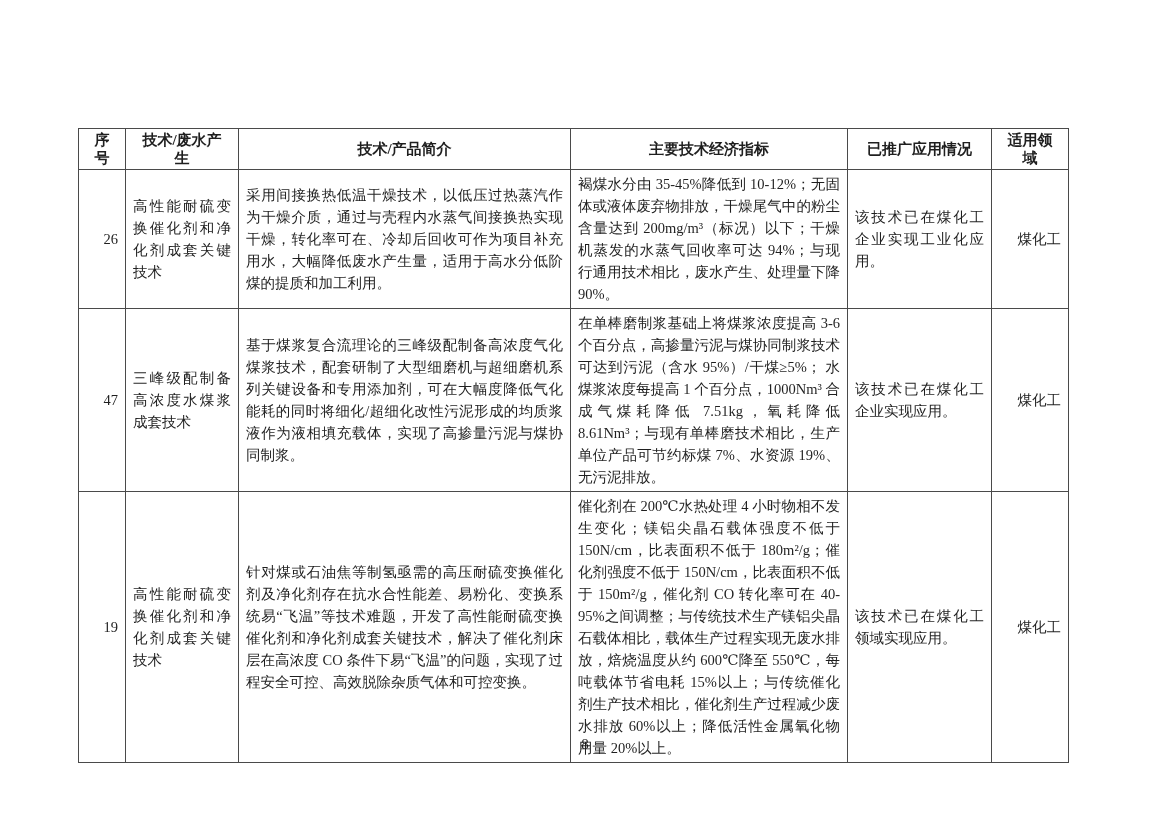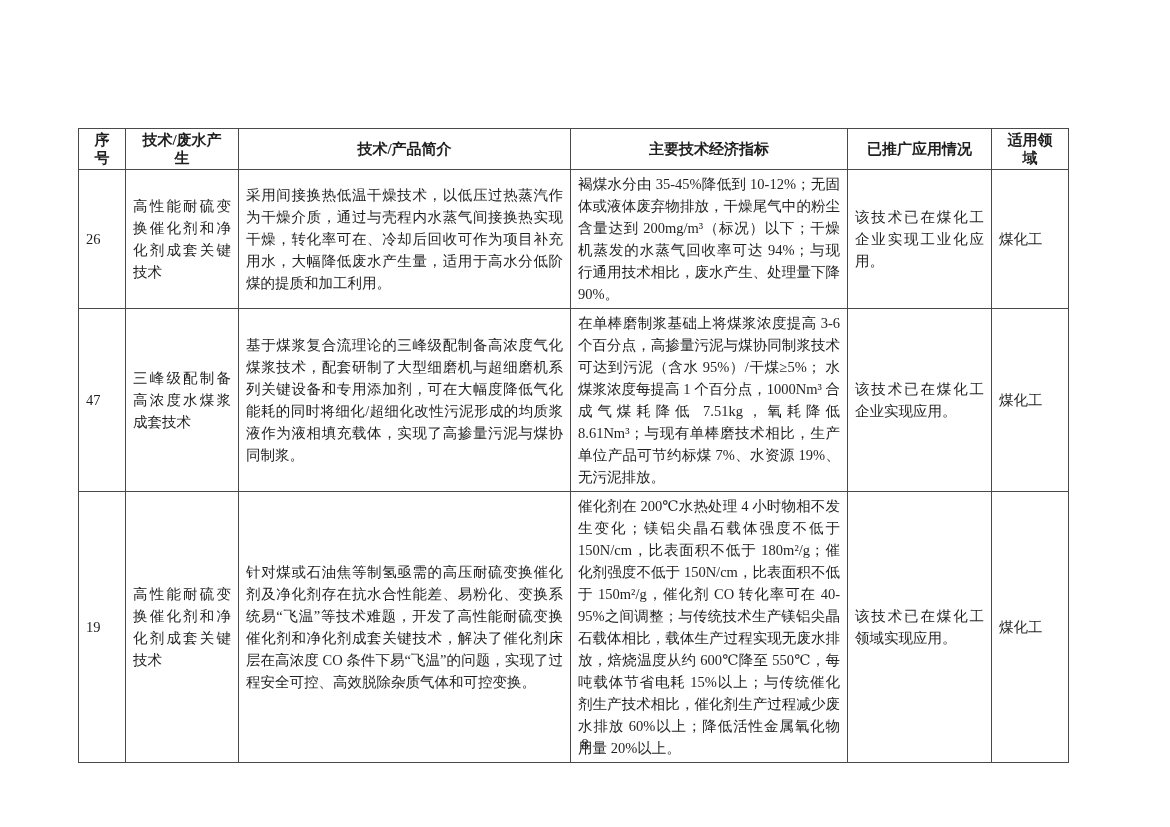--- a/index.html
+++ b/index.html
@@ -36,34 +36,34 @@
   .tech-table th {
     font-weight: bold;
     text-align: center;
     font-size: 15px;
     height: 26px;
     padding: 2px 14px;
     line-height: 18px;
     border-radius: 8px;
   }
   .cell-no {
-    text-align: left;
+    text-align: right;
   }
   .cell-name,
   .cell-intro,
   .cell-indicators,
   .cell-application {
     text-align: justify;
     text-justify: inter-character;
   }
   .cell-name {
     padding: 3px 9px;
   }
   .cell-field {
-    text-align: left;
+    text-align: right;
     padding-left: 10px;
     margin-left: 35px;
   }
   .row-26 { height: 135px; }
   .row-27 { height: 168px; }
   .row-28 { height: 235px; }
   .page-number {
     position: absolute;
     left: 0;
     right: 0;

